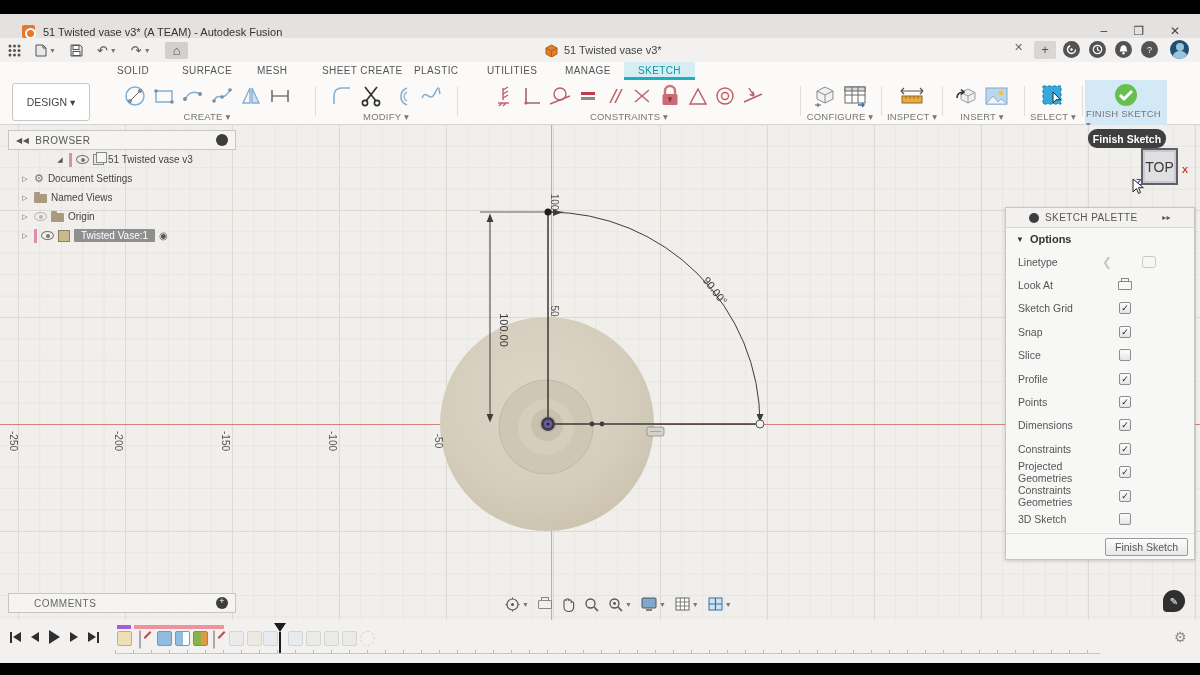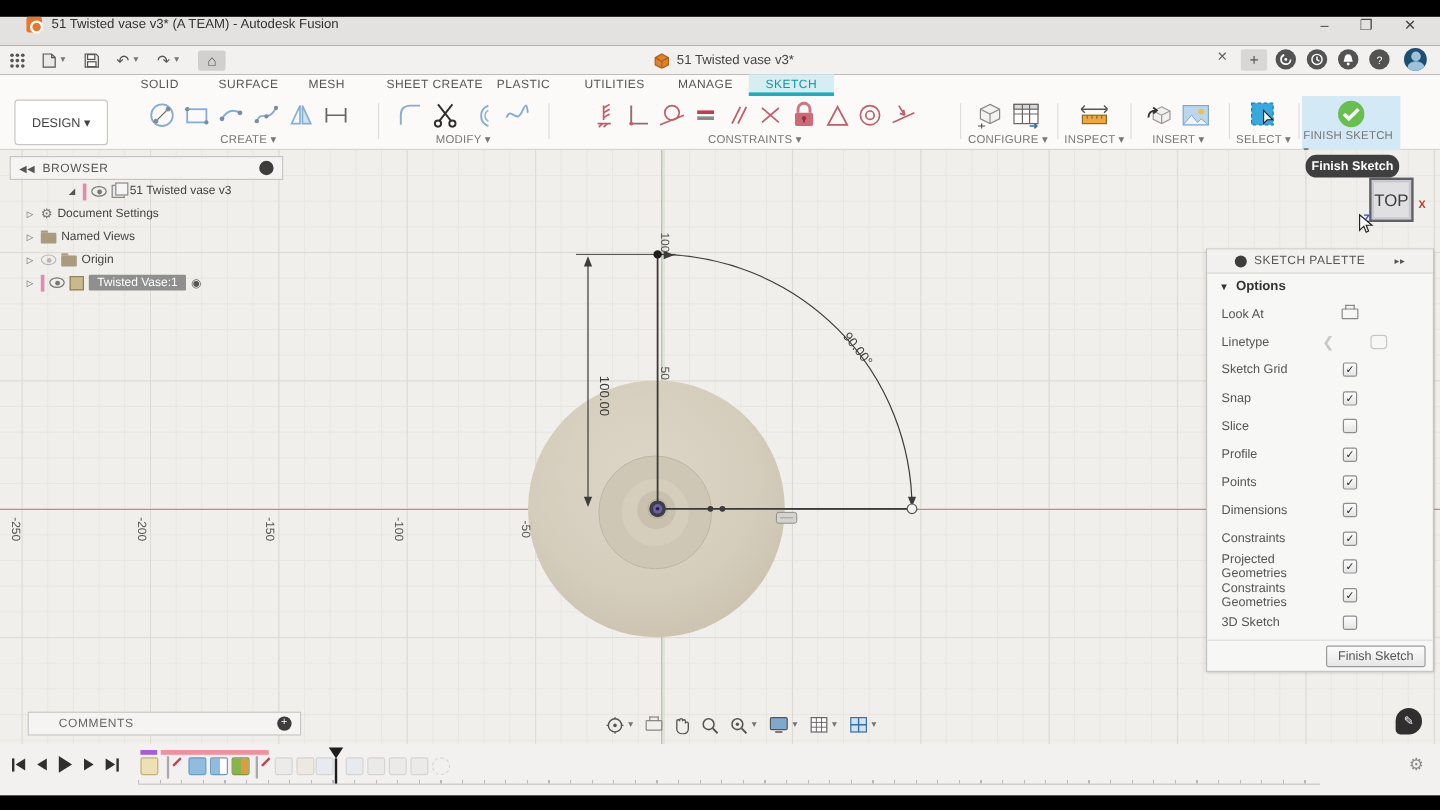--- a/index.html
+++ b/index.html
@@ -1,21 +1,21 @@
 <!DOCTYPE html>
 <html><head>
 <meta charset="utf-8">
 <style>
   html,body{margin:0;padding:0;background:#000;}
   *{box-sizing:border-box;font-family:"Liberation Sans",sans-serif;}
   .stage{position:relative;width:1200px;height:675px;background:#000;overflow:hidden;}
   .abs{position:absolute;}
 
   
-  .titlebar{left:0;top:14px;width:1200px;height:24px;background:#e4e2e1;display:flex;align-items:flex-start;padding:0 8px;}
+  .titlebar{left:0;top:14px;width:1200px;height:24px;background:#e4e2e1;display:flex;align-items:flex-end;padding:0 8px;}
   .fusion-logo{width:13px;height:13px;background:#e8762b;border-radius:2px;margin:0 8px 0 14px;position:relative;}
   .fusion-logo::after{content:"";position:absolute;left:3px;top:3px;width:7px;height:7px;border:2px solid #fff;border-radius:50%;}
   .wtitle{font-size:11px;color:#333;}
   .wctrls{margin-left:auto;display:flex;gap:26px;padding-right:12px;}
   .wctrls span{font-size:12px;color:#444;cursor:default;}
 
   
   .qatrow{left:0;top:38px;width:1200px;height:24px;background:#f2f1f0;display:flex;align-items:center;}
   .qat{display:flex;align-items:center;gap:14px;padding-left:8px;}
   .qat .qi{display:flex;align-items:center;color:#555;font-size:13px;gap:2px;}
@@ -90,21 +90,21 @@
   .ghosticon{color:#c9c8c6;font-size:12px;}
   .camicon{width:14px;height:9px;border:1.4px solid #888;border-radius:1px;position:relative;}
   .camicon::before{content:"";position:absolute;left:2px;top:-4px;width:6px;height:3px;border:1.4px solid #888;border-bottom:none;}
 
   
   .viewcube{left:1141px;top:23px;width:37px;height:37px;background:#e0e0e3;border:2px solid #5f5f66;box-shadow:inset 0 0 0 2px #c9c9cf;display:flex;align-items:center;justify-content:center;font-size:14px;color:#3c3c3c;z-index:5;position:absolute;}
   .axis-z{left:1136px;top:52px;font-size:9px;font-weight:bold;color:#4949c8;z-index:5;position:absolute;}
   .axis-x{left:1182px;top:40px;font-size:9px;font-weight:bold;color:#c03828;z-index:5;position:absolute;}
 
   
-  .comments{left:8px;top:468px;width:228px;height:20px;position:absolute;display:flex;align-items:center;background:#f5f4f3;border:1px solid #c7c6c4;padding:0 7px;font-size:10px;color:#666;letter-spacing:.5px;z-index:10;margin-left:15px;}
+  .comments{left:8px;top:468px;width:228px;height:20px;position:absolute;display:flex;align-items:center;background:#f5f4f3;border:1px solid #c7c6c4;padding:0 7px;font-size:10px;color:#666;letter-spacing:.5px;z-index:10;}
   .navbar{left:505px;top:470px;height:18px;position:absolute;display:flex;align-items:center;gap:9px;z-index:10;}
   .nico{display:flex;align-items:center;gap:2px;color:#555;}
   .chatbubble{left:1163px;top:465px;width:22px;height:22px;background:#2f2f2f;border-radius:50% 50% 50% 4px;color:#fff;font-size:10px;display:flex;align-items:center;justify-content:center;z-index:10;position:absolute;}
 
   
   .timeline{left:0;top:620px;width:1200px;height:43px;background:#f2f1f0;}
   .playbk{position:absolute;left:10px;top:10px;display:flex;align-items:center;gap:10px;}
   .pb{display:flex;align-items:center;gap:1px;}
   .bar2{width:2px;height:11px;background:#2f2f2f;}
   .tl{width:0;height:0;border-top:5.5px solid transparent;border-bottom:5.5px solid transparent;}
@@ -530,27 +530,27 @@
       <div class="phead">
         <span class="dot-btn" style="width:10px;height:10px;margin-right:6px;"></span>
         <span>SKETCH PALETTE</span>
         <span style="margin-left:auto;font-size:8px;color:#555;">▸▸</span>
       </div>
       <div class="opt-head">
         <span style="font-size:8px;">▼</span>
         <span>Options</span>
       </div>
       <div class="prow">
-        <span class="plabel">Look At</span>
-        <span class="camicon" style="margin-right:50px;"></span>
-      </div>
-      <div class="prow">
         <span class="plabel">Linetype</span>
         <span class="ghosticon" style="margin-right:30px;">❮</span>
         <span class="ghosticon" style="margin-right:26px;width:14px;height:12px;border:1.4px solid #c9c8c6;border-radius:3px;"></span>
+      </div>
+      <div class="prow">
+        <span class="plabel">Look At</span>
+        <span class="camicon" style="margin-right:50px;"></span>
       </div>
       <div class="prow">
         <span class="plabel">Sketch Grid</span>
         <span class="checkbox">✓</span>
       </div>
       <div class="prow">
         <span class="plabel">Snap</span>
         <span class="checkbox">✓</span>
       </div>
       <div class="prow">

